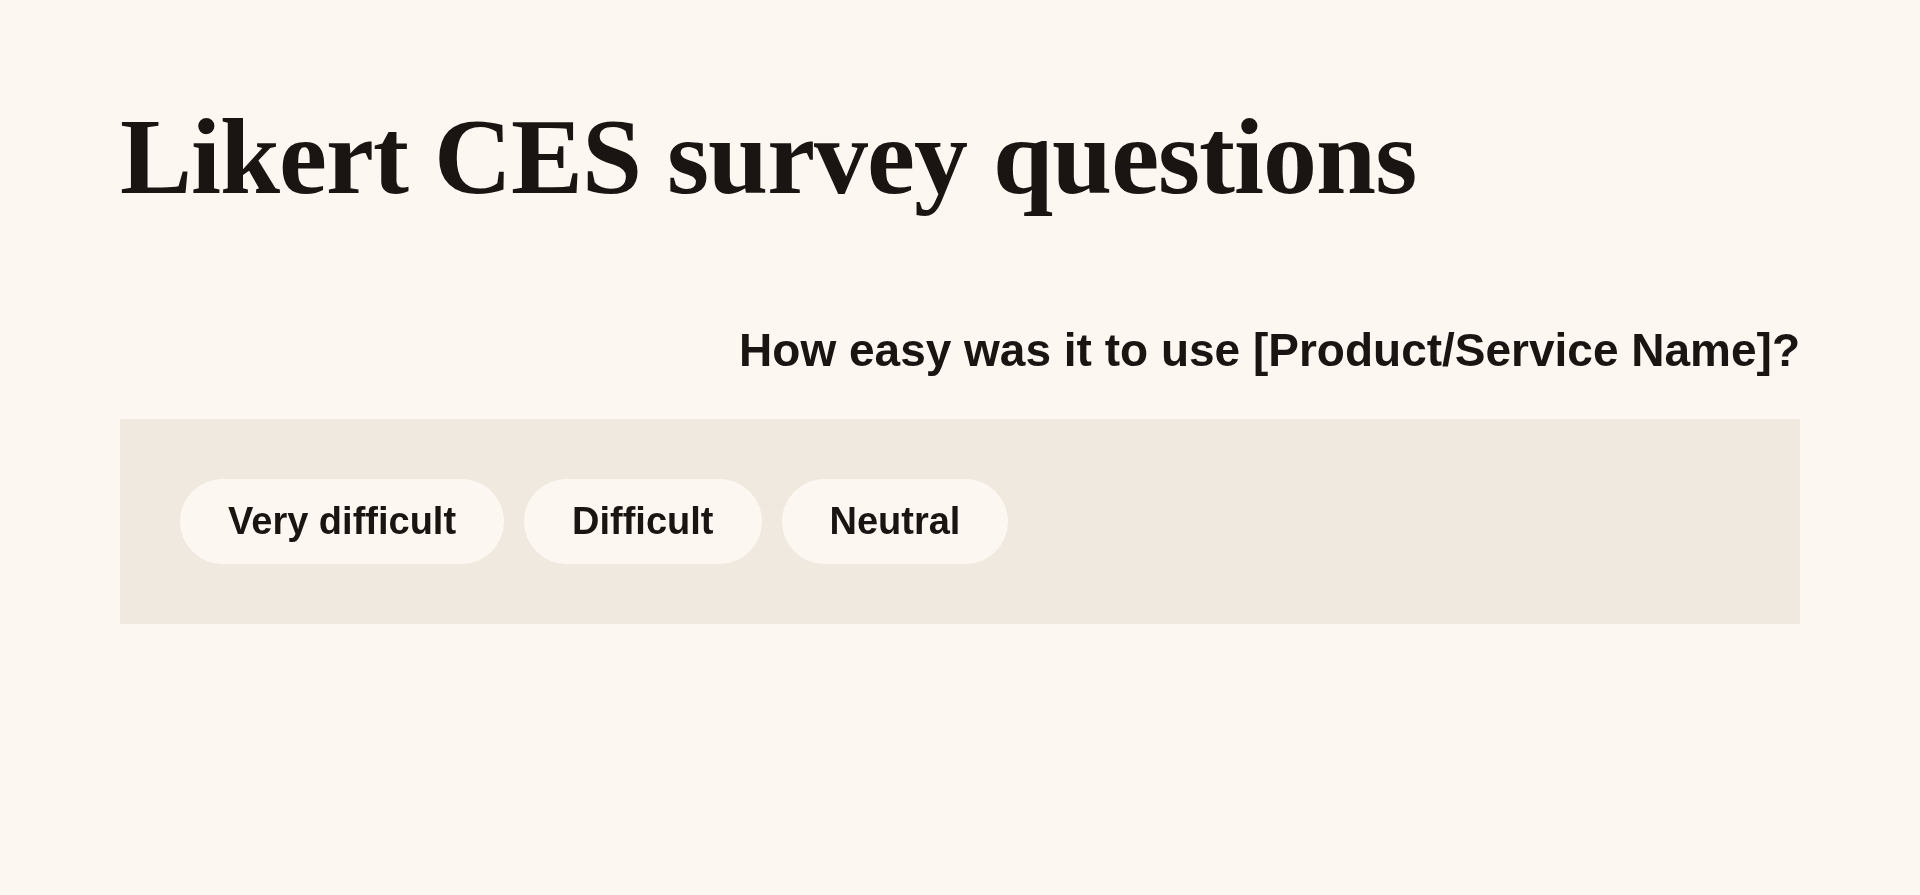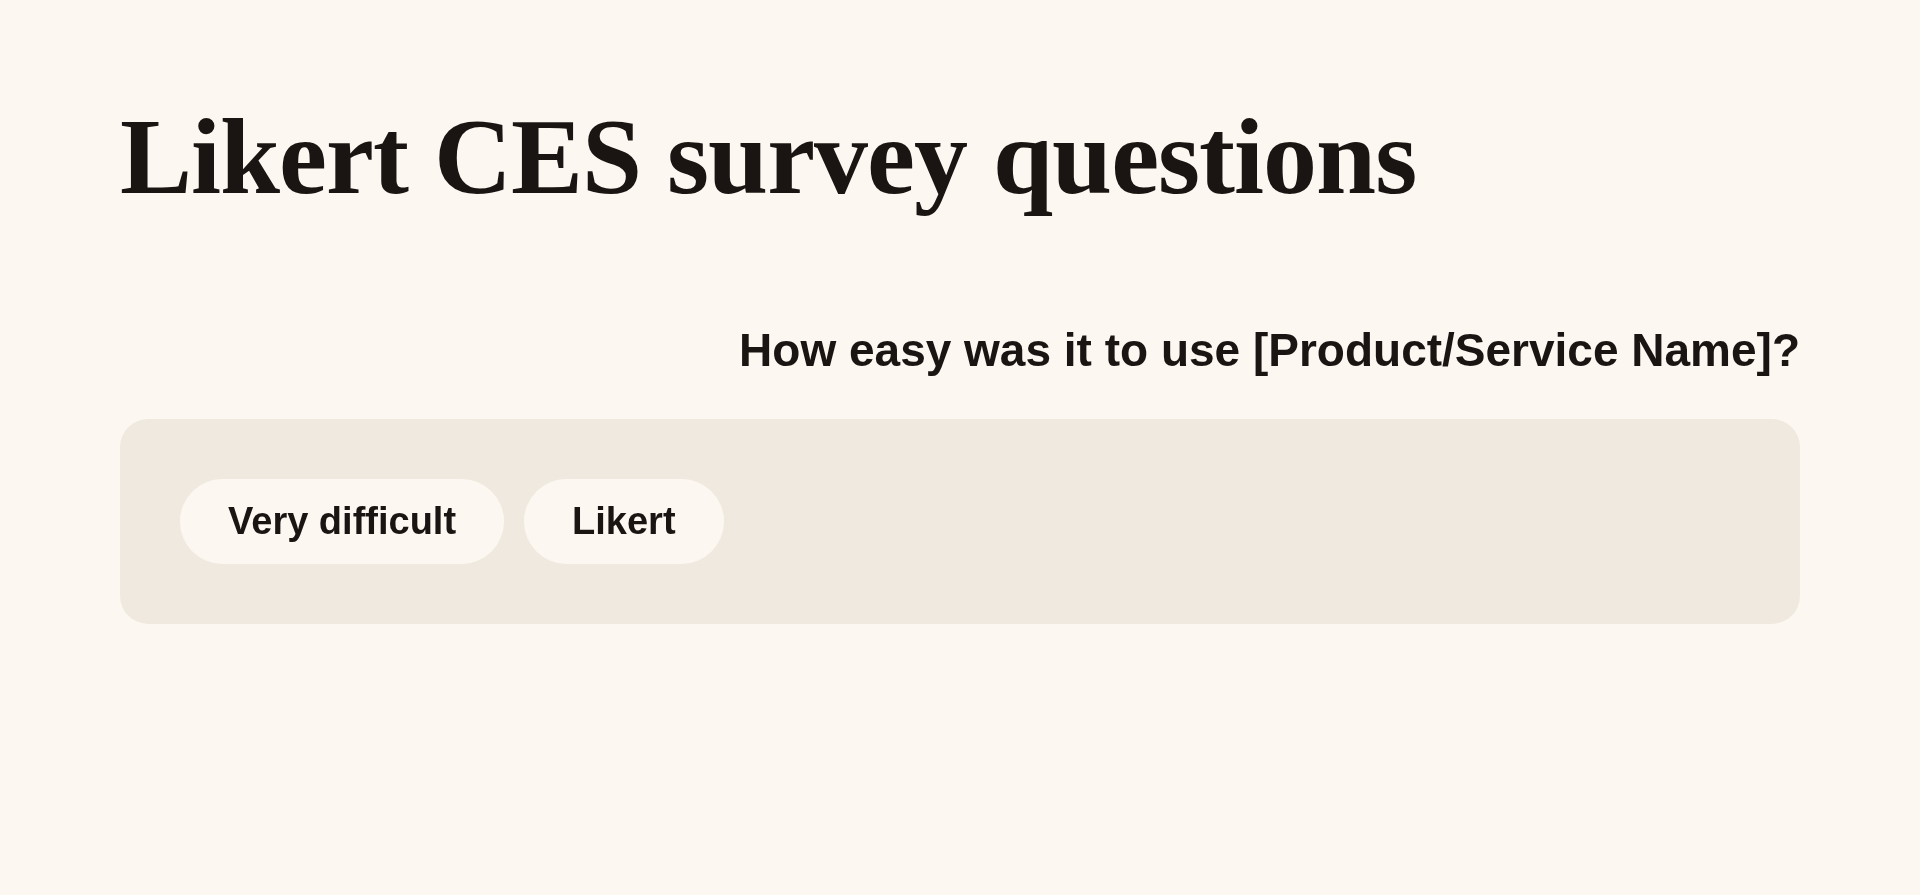--- a/index.html
+++ b/index.html
@@ -1,19 +1,18 @@
 <!DOCTYPE html>
 <html><head>
 <meta charset="utf-8">
 <style>
   * {
     margin: 0;
     padding: 0;
     box-sizing: border-box;
-    border-radius: 28px;
   }
   body {
     width: 1920px;
     height: 895px;
     background: #fcf8f1;
     font-family: -apple-system, BlinkMacSystemFont, "Segoe UI", Helvetica, Arial, sans-serif;
     color: #1a1512;
   }
   .container {
     padding: 100px 120px 0 120px;
@@ -64,15 +63,16 @@
 </head>
 <body>
 
 <div class="container">
   <h1 class="page-title">Likert CES survey questions</h1>
 
   <h2 class="question">How easy was it to use [Product/Service Name]?</h2>
 
   <div class="options-panel">
     <button class="option-pill">Very difficult</button>
-    <button class="option-pill">Likert</button>
+    <button class="option-pill">Difficult</button>
+    <button class="option-pill">Neutral</button>
   </div>
 </div>
 
 </body></html>

